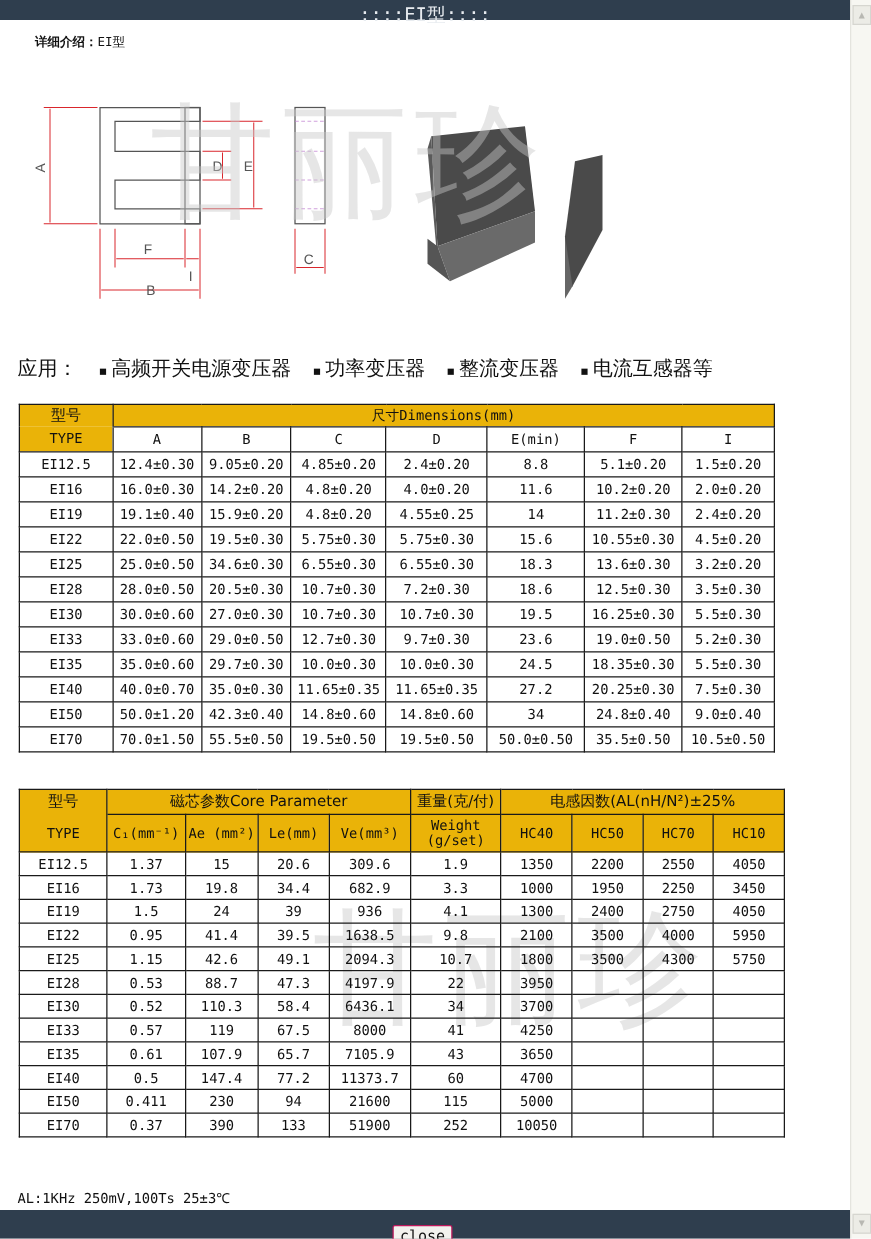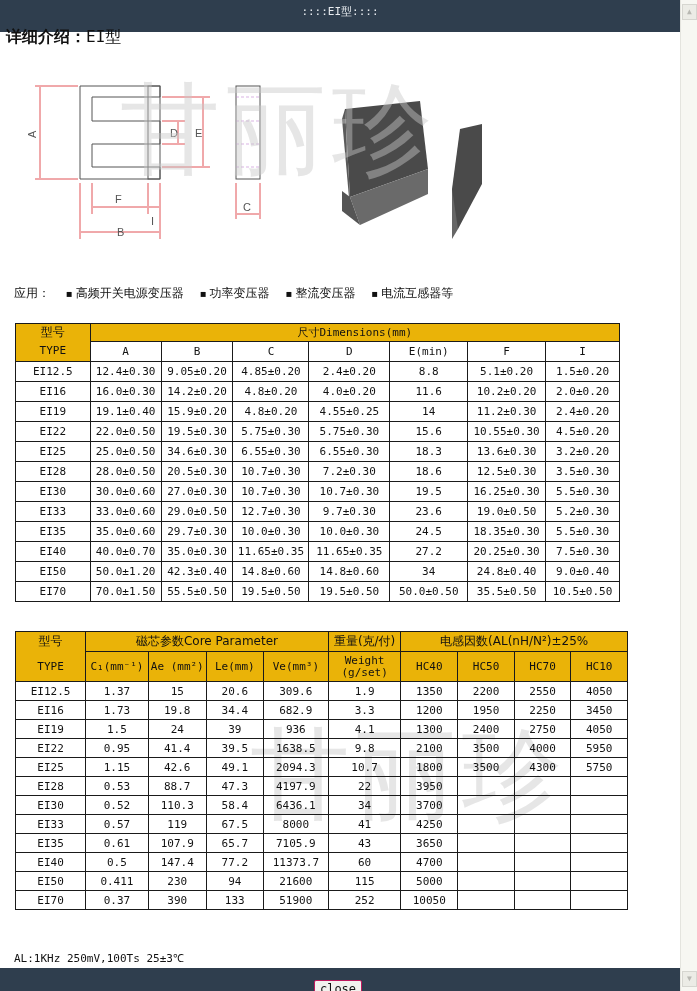--- a/index.html
+++ b/index.html
@@ -1,27 +1,27 @@
 <!DOCTYPE html>
 <html><head>
 <meta charset="utf-8">
 <style>
   * { box-sizing: border-box; margin: 0; padding: 0; }
   html, body { width: 697px; height: 991px; overflow: hidden; background: #fff; }
   body { font-family: "DejaVu Sans Mono", "Liberation Mono", monospace; font-size: 11px; color: #111; position: relative; }
-  .titlebar { position: absolute; left: 0; top: 0; width: 680px; height: 32px; background: #2f3e4e; color: #e8ecf0; text-align: center; line-height: 24px; font-size: 11px; }
+  .titlebar { position: absolute; left: 0; top: 0; width: 680px; height: 16px; background: #2f3e4e; color: #e8ecf0; text-align: center; line-height: 24px; font-size: 15px; }
   .scrollbar { position: absolute; right: 0; top: 0; width: 17px; height: 991px; background: #f7f7f2; border-left: 1px solid #e4e4de; }
   .scroll-btn { position: absolute; left: 1px; width: 15px; height: 16px; background: #ecece6; border: 1px solid #d6d6d0; color: #b8b8b2; font-size: 8px; text-align: center; line-height: 14px; }
   .scroll-up { top: 4px; }
   .scroll-down { bottom: 4px; }
   .content { position: absolute; left: 0; top: 24px; width: 680px; height: 944px; overflow: hidden; }
-  .intro { position: absolute; left: 6px; top: 3px; font-size: 16px; }
+  .intro { position: absolute; left: 28px; top: 3px; font-size: 10px; }
   .intro b { font-family: "DejaVu Sans", sans-serif; font-weight: bold; }
   .figure { position: absolute; left: 20px; top: 55px; width: 470px; height: 190px; }
-  .apps { position: absolute; left: 14px; top: 261px; font-family: "DejaVu Sans", sans-serif; font-size: 12px; }
+  .apps { position: absolute; left: 14px; top: 261px; font-family: "DejaVu Sans", sans-serif; font-size: 16px; }
   .apps span.item { margin-left: 12px; }
   .apps span.item::before { content: "▪ "; font-size: 10px; }
   table { position: absolute; border-collapse: collapse; background: transparent; }
   td, th { border: 1px solid #1a1a1a; text-align: center; font-weight: normal; font-size: 11px; white-space: nowrap; height: 20px; padding: 0 2px; }
   th { background: #eab308; }
   th.cn { font-family: "DejaVu Sans", sans-serif; font-size: 12px; }
   #t1 { left: 15px; top: 299px; width: 605px; }
   #t2 { left: 15px; top: 607px; width: 613px; }
   #t2 td { height: 19px; }
   .watermark { position: absolute; color: rgba(200,200,200,0.45); font-family: Liberation Serif, serif; pointer-events: none; letter-spacing: 6px; }
@@ -317,21 +317,21 @@
           <td>2550</td>
           <td>4050</td>
         </tr>
         <tr>
           <td>EI16</td>
           <td>1.73</td>
           <td>19.8</td>
           <td>34.4</td>
           <td>682.9</td>
           <td>3.3</td>
-          <td>1200</td>
+          <td>1000</td>
           <td>1950</td>
           <td>2250</td>
           <td>3450</td>
         </tr>
         <tr>
           <td>EI19</td>
           <td>1.5</td>
           <td>24</td>
           <td>39</td>
           <td>936</td>

